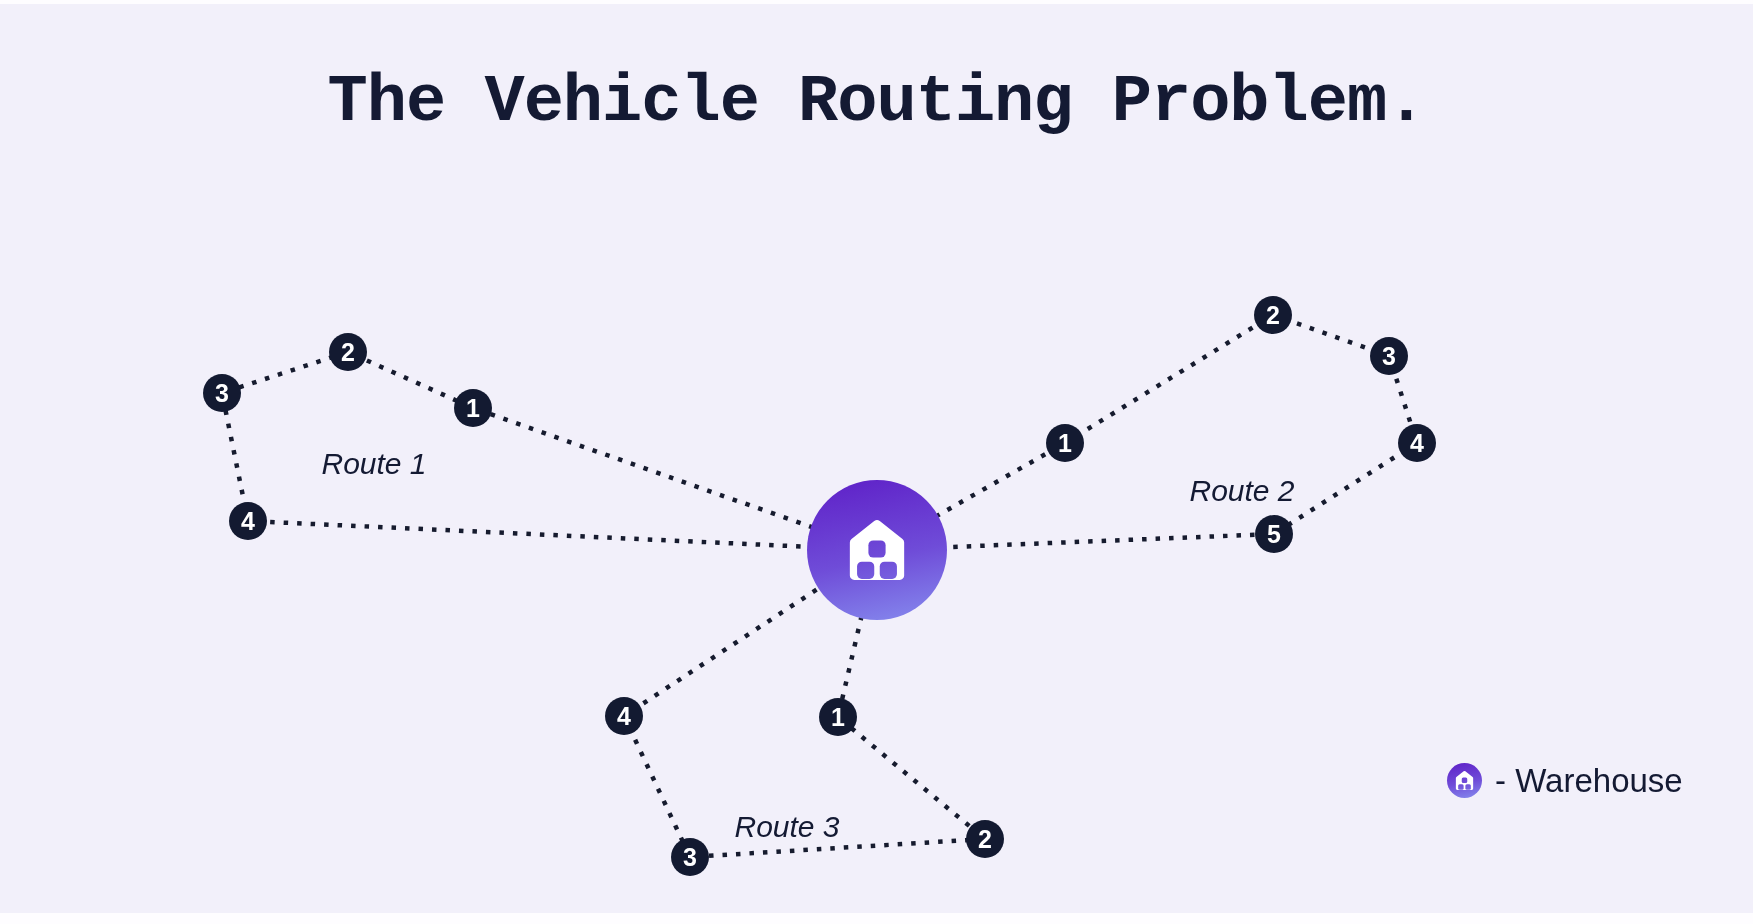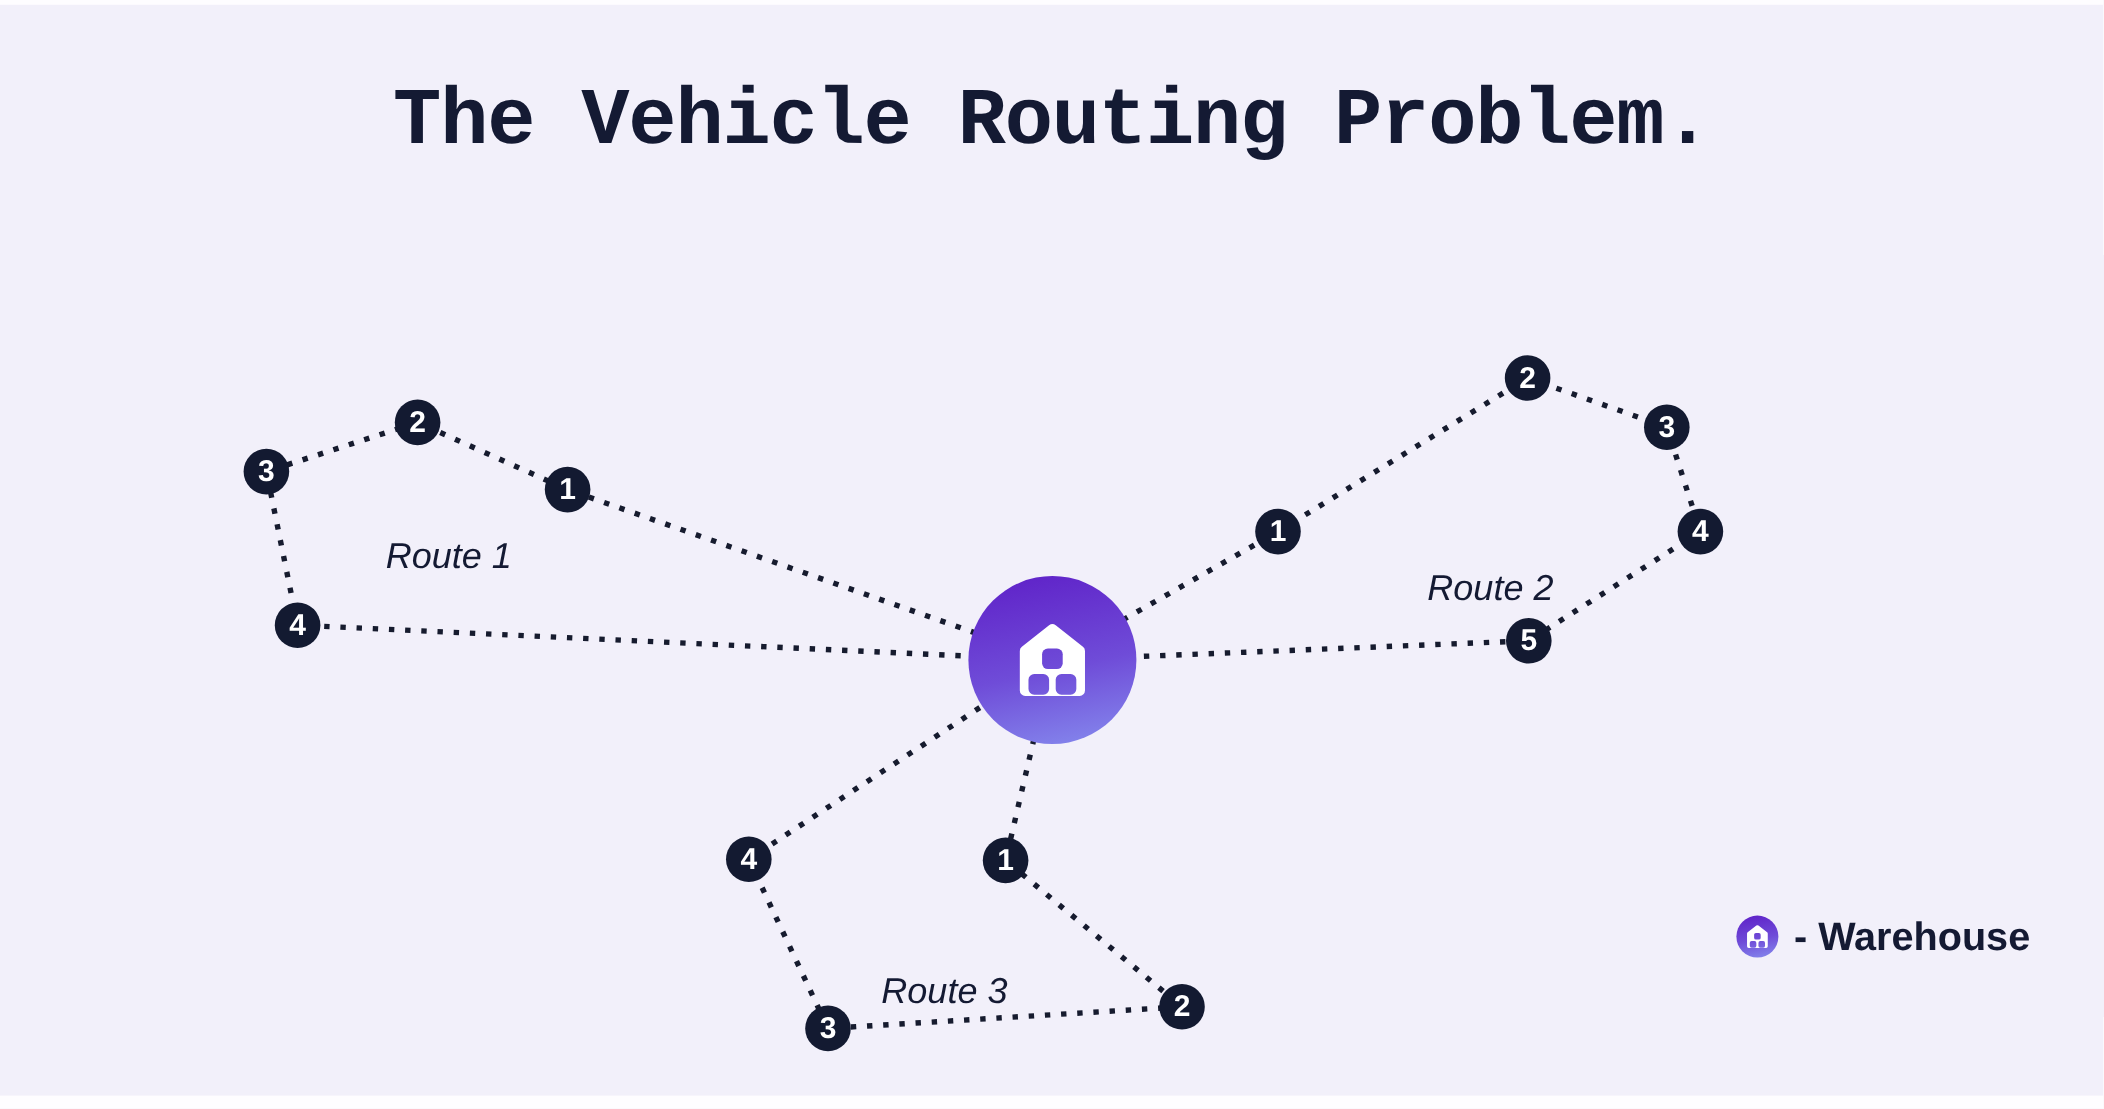--- a/index.html
+++ b/index.html
@@ -134,17 +134,17 @@
             <mask id="houseMaskLegend">
               <path d="M48 11 L81 37 L81 85 L15 85 L15 37 Z" fill="#ffffff" stroke="#ffffff" stroke-width="13" stroke-linejoin="round"></path>
               <rect x="35.5" y="34" width="25" height="25" rx="7" fill="#000000"></rect>
               <rect x="19" y="65" width="25" height="25" rx="7" fill="#000000"></rect>
               <rect x="52" y="65" width="25" height="25" rx="7" fill="#000000"></rect>
             </mask>
           </defs>
           <rect width="96" height="96" fill="#ffffff" mask="url(#houseMaskLegend)"></rect>
         </svg>
       </span>
-      <span class="legend-label" style="color: rgb(20, 26, 51); font-weight: bold;">- Warehouse</span>
+      <span class="legend-label" style="color: rgb(20, 26, 51);">- Warehouse</span>
     </div>
   </div>
 
 </div>
 
 </body></html>

